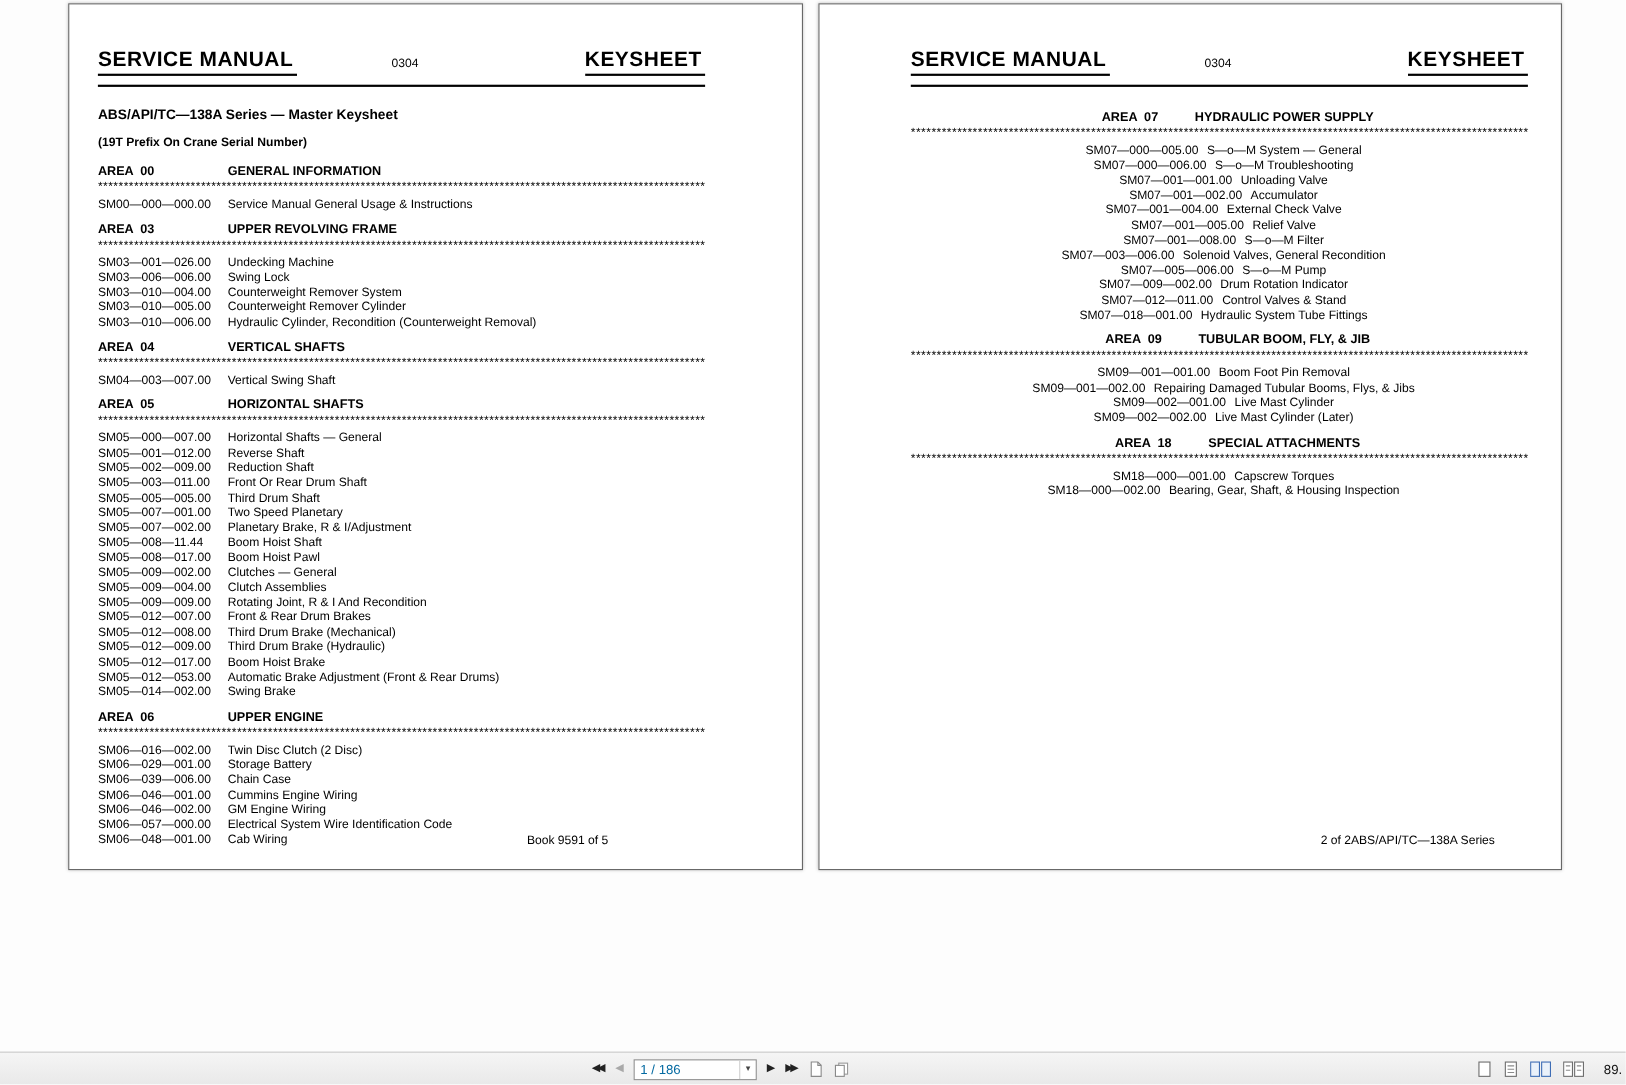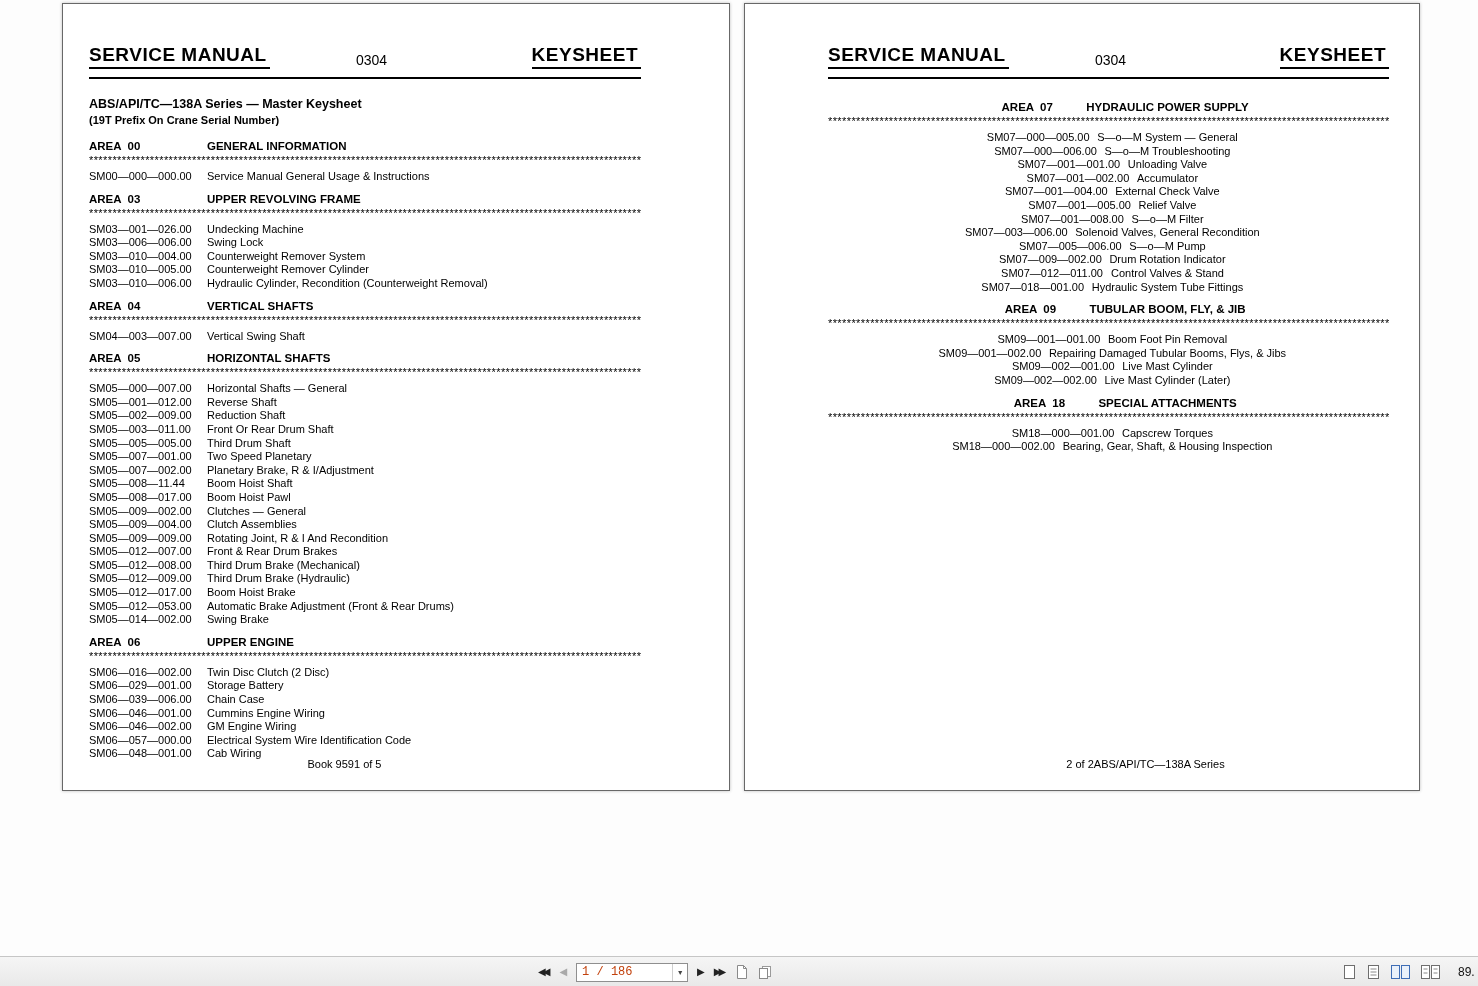--- a/index.html
+++ b/index.html
@@ -29,44 +29,44 @@
   .inner { position: absolute; top: 0; bottom: 0; }
   .page1 .inner { left: 26px; right: 88px; padding-top: 40px; }
   .page2 .inner { left: 83px; right: 30px; padding-top: 40px; }
 
   .hdr { position: relative; height: 27px; }
   .hdr .hl, .hdr .hr {
     font-size: 19px; font-weight: bold; letter-spacing: .5px;
     border-bottom: 2.5px solid #000; padding: 0 3px 1px 0;
     display: inline-block; line-height: 22px; white-space: pre;
   }
-  .hdr .hc { position: absolute; left: 267px; top: 8px; font-size: 14px; }
+  .hdr .hc { position: absolute; left: 267px; top: 8px; font-size: 11px; }
   .hdr .hr { position: absolute; right: 0; top: 0; }
   .rule { border-top: 2px solid #000; margin-top: 6px; }
 
   .doc-title    { margin-top: 18px; font-size: 12.5px; font-weight: bold; }
-  .doc-subtitle { margin-top: 3px;  font-size: 11px;   font-weight: bold; }
+  .doc-subtitle { margin-top: 13px;  font-size: 11px;   font-weight: bold; }
 
   .sections { margin-top: 14px; }
   .page2 .sections { margin-top: 22px; text-align: center; }
   .section { margin-top: 9px; }
   .section:first-child { margin-top: 0; }
   .sec-head { font-size: 11.5px; font-weight: bold; line-height: 13px; white-space: nowrap; }
   .sec-area { display: inline-block; width: 118px; white-space: pre; }
   .stars {
     font-size: 11px; line-height: 11px; height: 11px;
     margin: 2px 0 4px; letter-spacing: .4px;
     white-space: nowrap; overflow: hidden;
   }
   .entry { font-size: 11px; line-height: 13.6px; white-space: nowrap; }
   .code  { display: inline-block; width: 118px; }
 
   .pfoot {
     position: absolute; bottom: 20px; font-size: 11px;
-    display: flex; justify-content: center; padding-left: 21px;
+    display: flex; justify-content: flex-end; padding-left: 21px;
   }
   .page1 .pfoot { left: 26px; right: 88px; }
   .page2 .pfoot { left: 83px; right: 30px; }
 
   
   .toolbar {
     position: absolute; left: 0; right: 0; bottom: 0; height: 30px;
     background: linear-gradient(#f5f5f5, #e9e9e9);
     border-top: 1px solid #c6c6c6;
   }
@@ -77,22 +77,22 @@
   .tri { font-size: 10px; line-height: 1; color: #222; cursor: pointer; user-select: none; }
   .tri.dbl { letter-spacing: -3px; padding-right: 3px; }
   .tri.disabled { color: #a9a9a9; }
   .page-box {
     display: flex; align-items: center;
     width: 112px; height: 19px;
     background: #fff; border: 1px solid #8f8f8f;
   }
   .page-box input {
     flex: 1; width: 80px; border: none; outline: none; background: transparent;
-    font-family: Liberation Mono, monospace; font-size: 12px; padding: 0 5px;
-    color: #c2410c;
+    font-family: Liberation Sans, sans-serif; font-size: 12px; padding: 0 5px;
+    color: #0369a1;
   }
   .caret {
     width: 15px; align-self: stretch;
     display: flex; align-items: center; justify-content: center;
     font-size: 7px; color: #444; border-left: 1px solid #cfcfcf; cursor: pointer;
   }
   .tool-btn { display: flex; align-items: center; cursor: pointer; }
   .view-group {
     position: absolute; right: 38px; top: 0; height: 30px;
     display: flex; align-items: center; gap: 11px;

